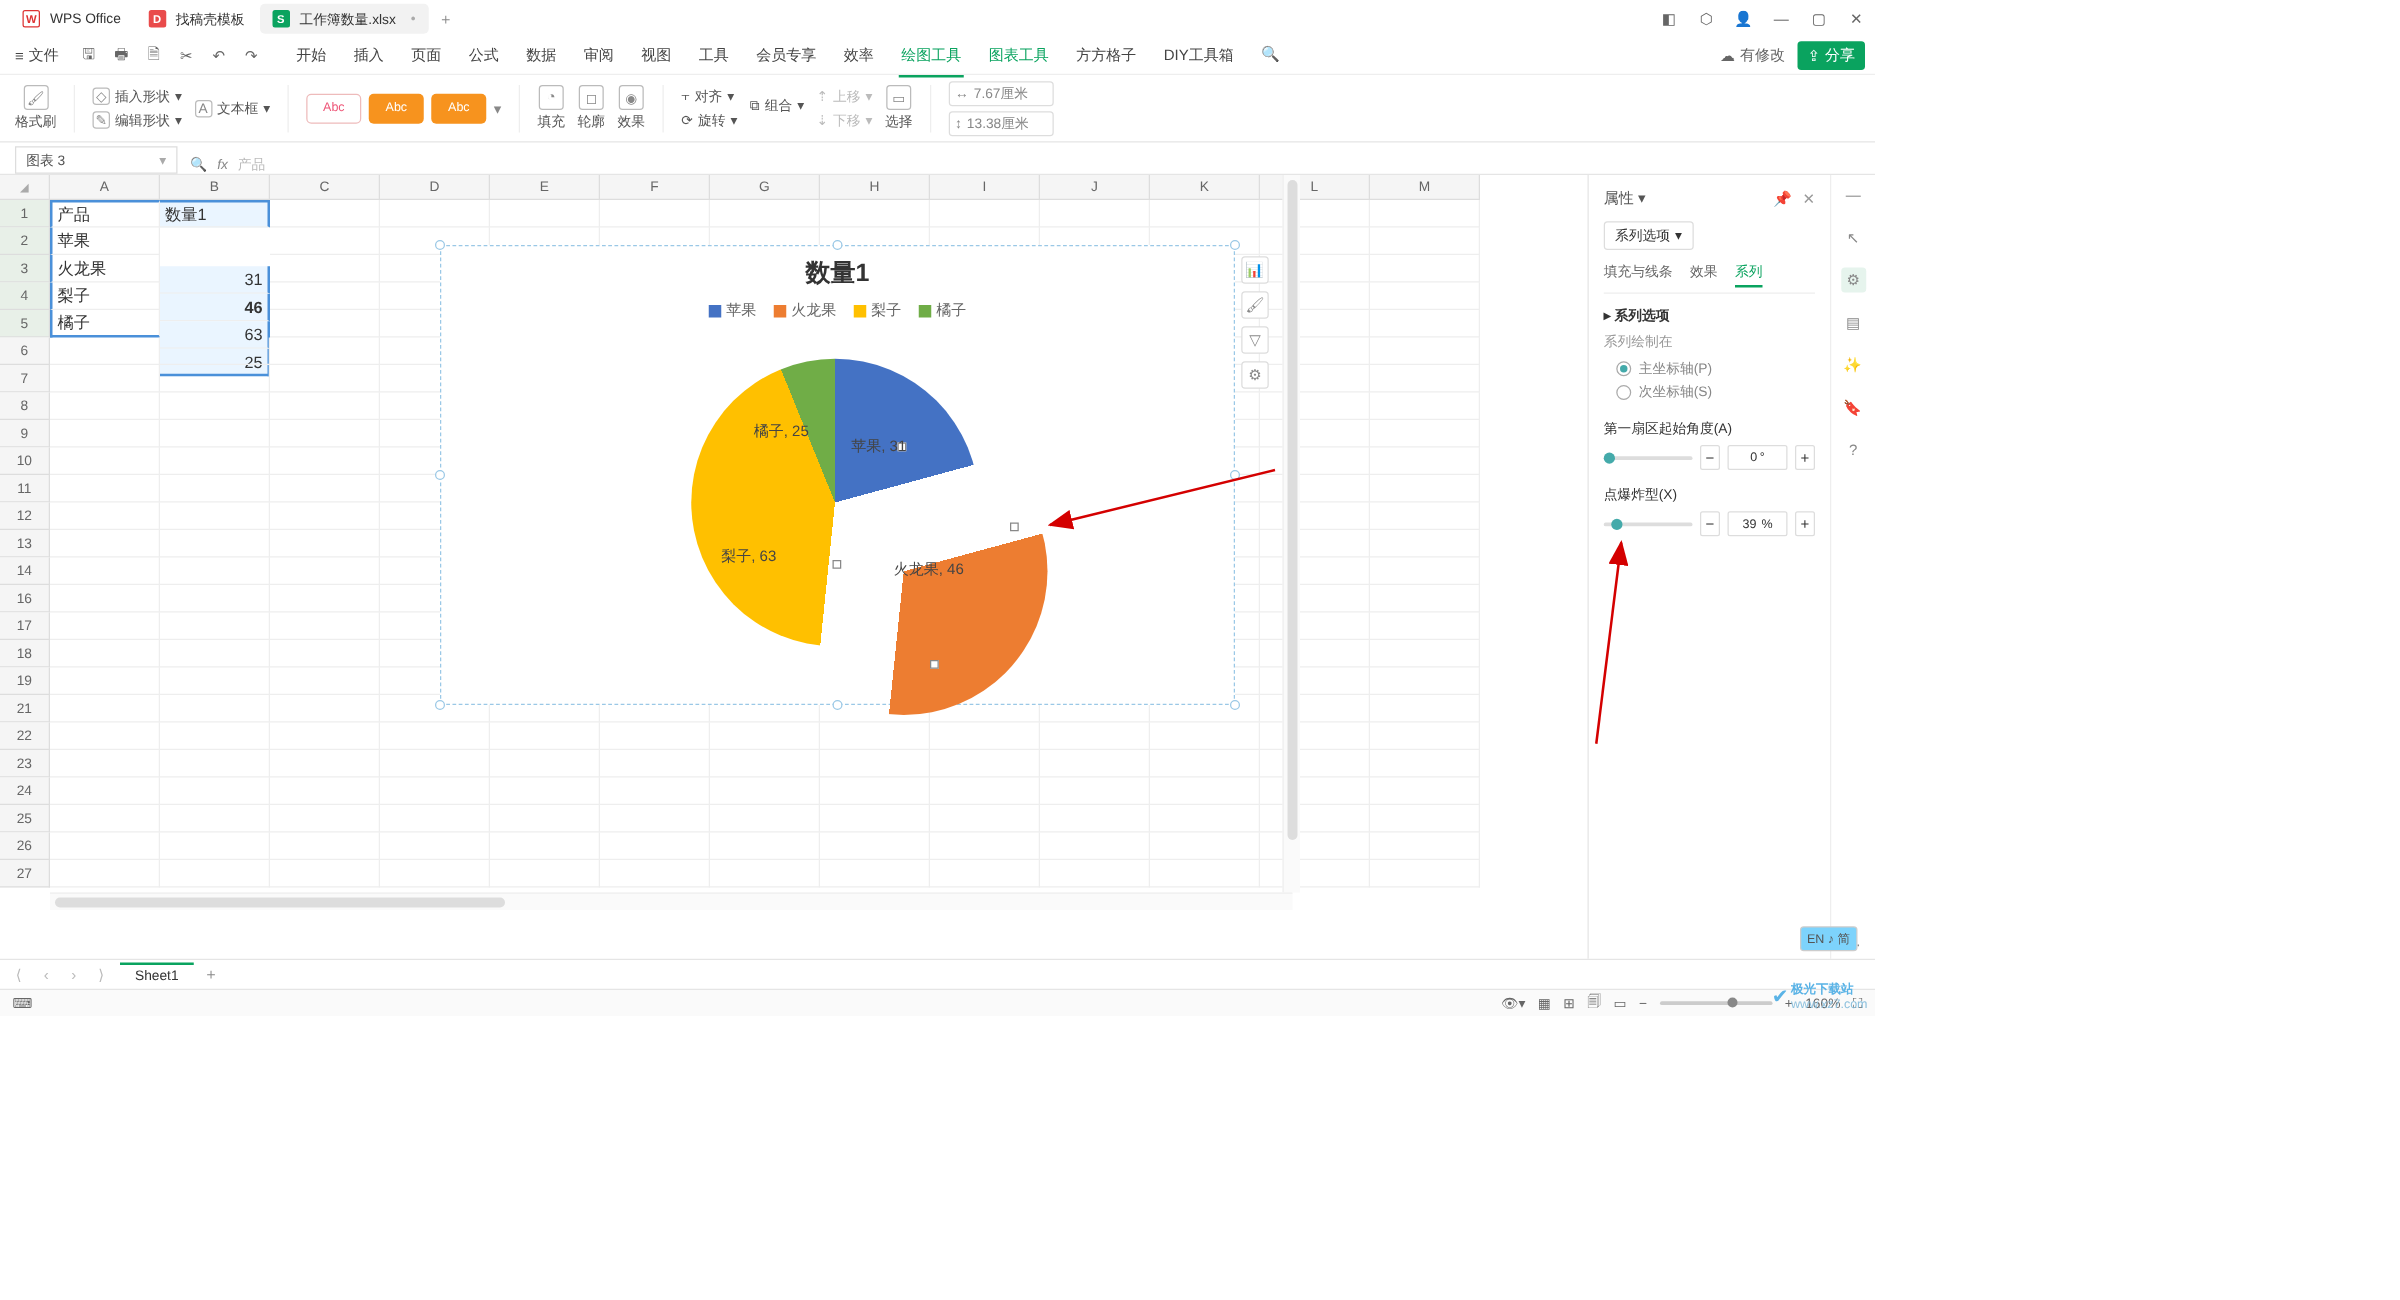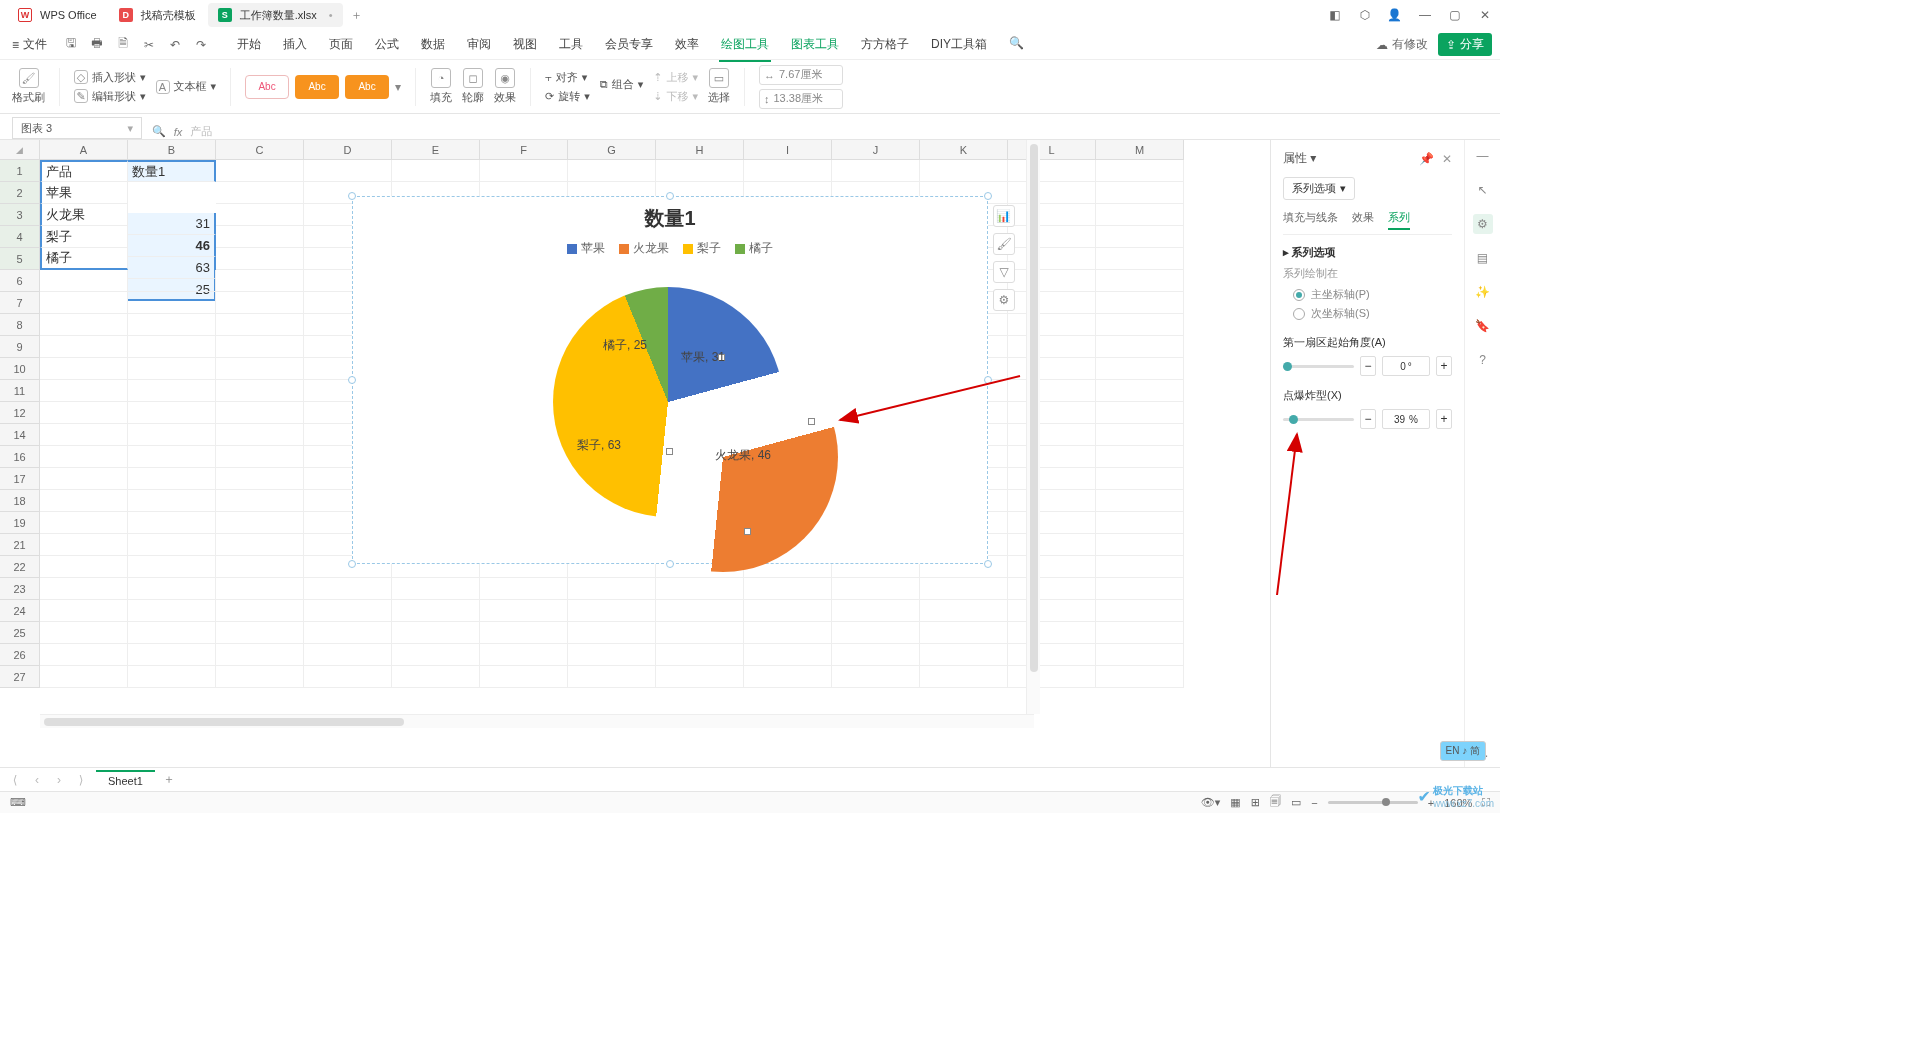--- a/index.html
+++ b/index.html
@@ -498,20 +498,36 @@
             <div class="cell"></div>
             <div class="cell"></div>
             <div class="cell"></div>
             <div class="cell"></div>
             <div class="cell"></div>
             <div class="cell"></div>
             <div class="cell"></div>
           </div>
           <div class="row row12">
             <div class="row-h">12</div>
+            <div class="cell"></div>
+            <div class="cell"></div>
+            <div class="cell"></div>
+            <div class="cell"></div>
+            <div class="cell"></div>
+            <div class="cell"></div>
+            <div class="cell"></div>
+            <div class="cell"></div>
+            <div class="cell"></div>
+            <div class="cell"></div>
+            <div class="cell"></div>
+            <div class="cell"></div>
+            <div class="cell"></div>
+          </div>
+          <div class="row row13">
+            <div class="row-h">13</div>
             <div class="cell"></div>
             <div class="cell"></div>
             <div class="cell"></div>
             <div class="cell"></div>
             <div class="cell"></div>
             <div class="cell"></div>
             <div class="cell"></div>
             <div class="cell"></div>
             <div class="cell"></div>
             <div class="cell"></div>

